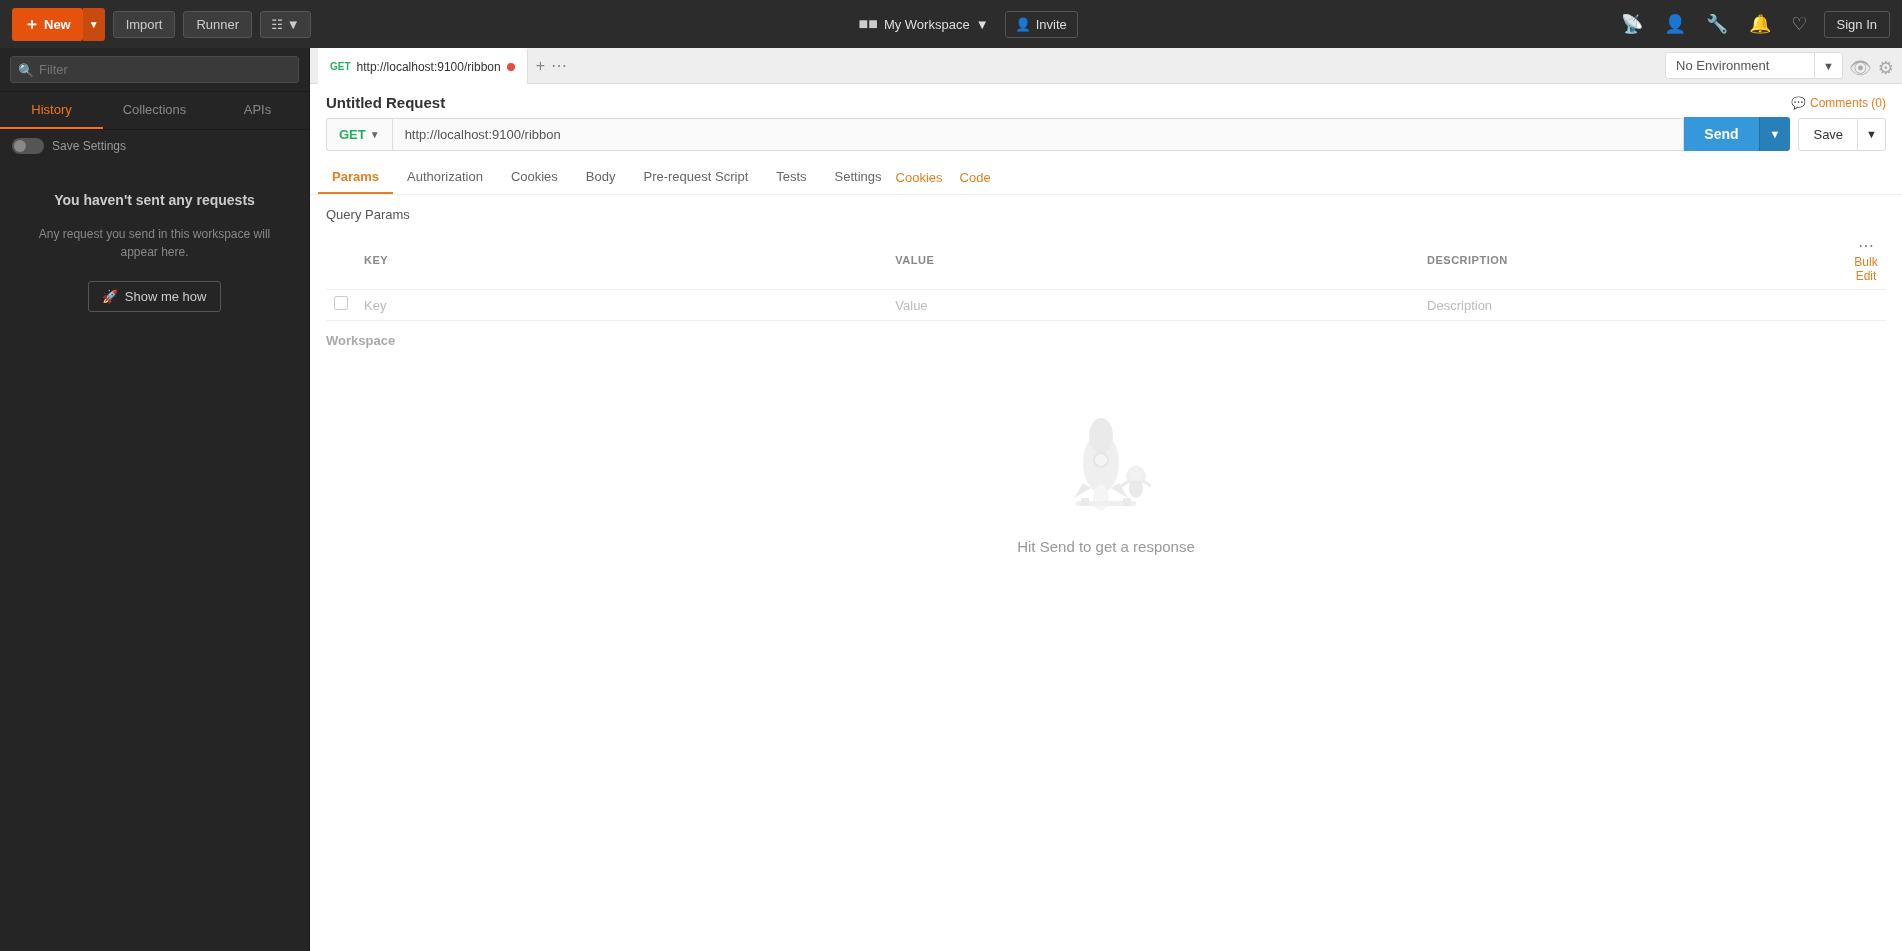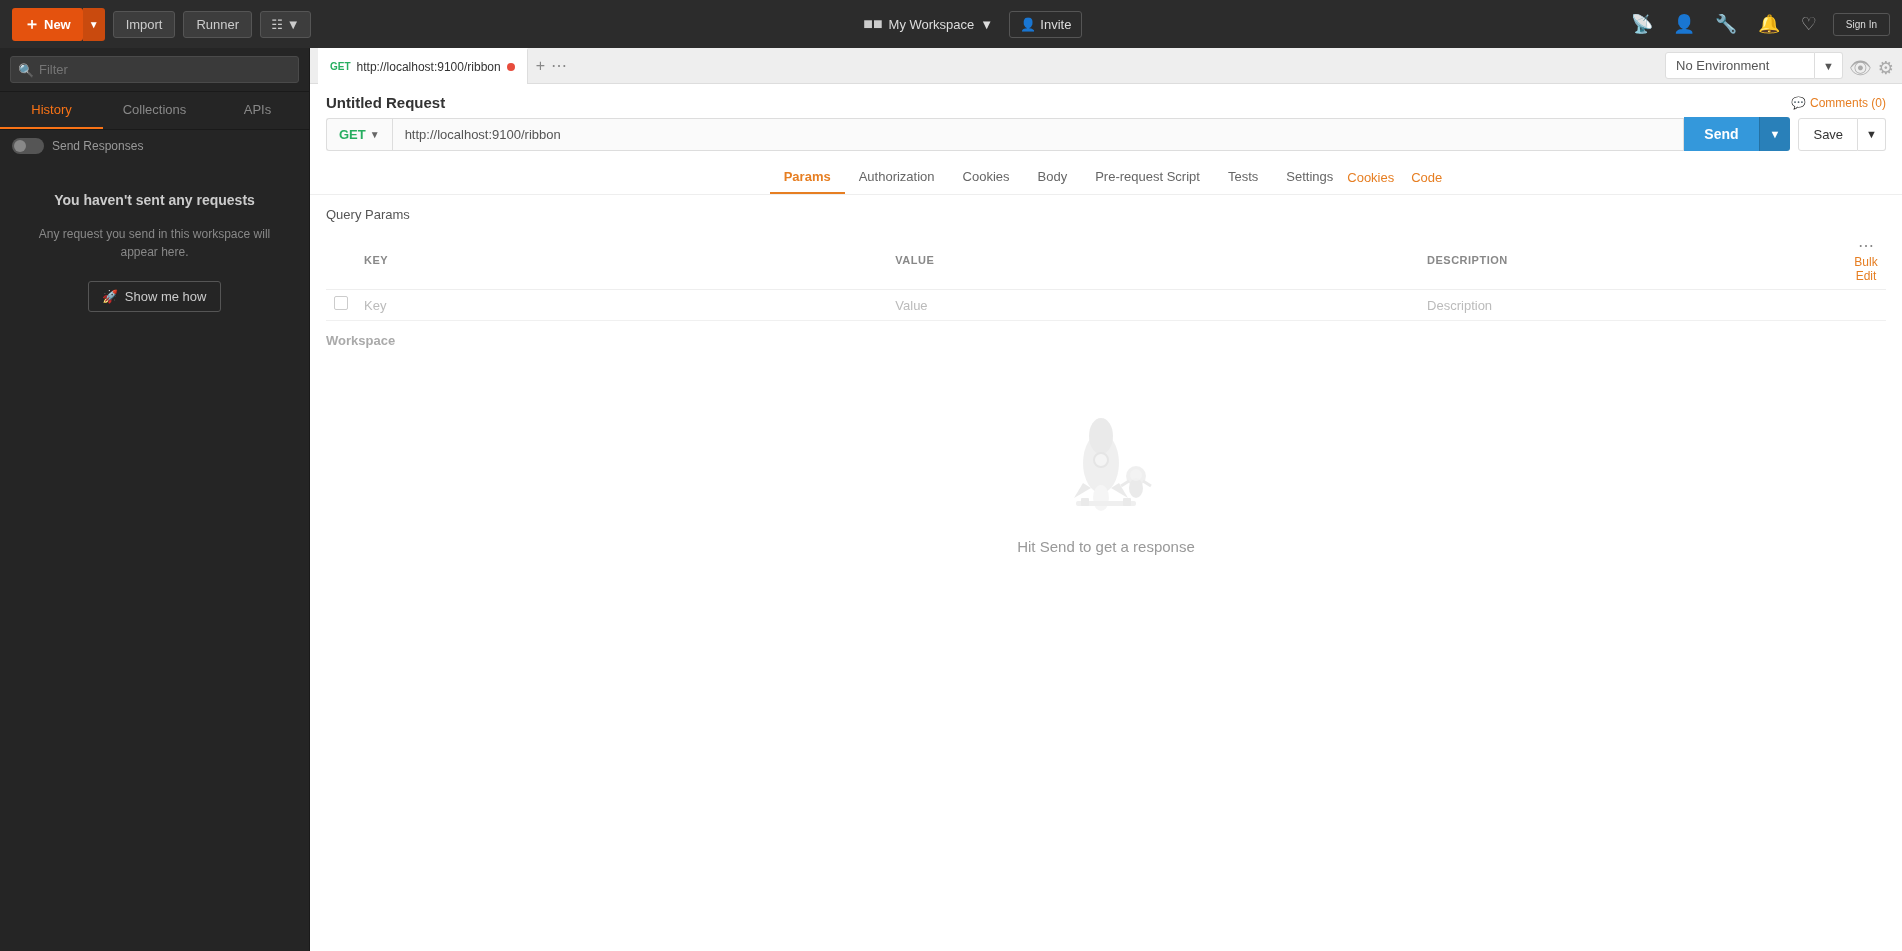--- a/index.html
+++ b/index.html
@@ -94,21 +94,21 @@
       cursor: pointer;
       padding: 4px;
     }
 
     .btn-signin {
       background: transparent;
       color: #ddd;
       border: 1px solid #555;
       border-radius: 3px;
       padding: 5px 12px;
-      font-size: 10px;
+      font-size: 13px;
       cursor: pointer;
     }
 
     
     .main-container {
       display: flex;
       height: calc(100vh - 48px);
     }
 
     
@@ -372,21 +372,21 @@
       border-radius: 0 3px 3px 0;
     }
     .send-save-wrap { display: flex; }
 
     
     .request-tabs {
       display: flex;
       align-items: center;
       border-bottom: 1px solid #eee;
       padding: 0 8px;
-      justify-content: center;
+      justify-content: flex-start;
     }
     .request-tabs-left { display: flex; }
     .req-tab {
       padding: 8px 14px;
       font-size: 13px;
       color: #666;
       cursor: pointer;
       border-bottom: 2px solid transparent;
     }
     .req-tab.active {
@@ -589,21 +589,21 @@
     </div>
     <div class="sidebar-tabs">
       <div class="sidebar-tab active">History</div>
       <div class="sidebar-tab">Collections</div>
       <div class="sidebar-tab">APIs</div>
     </div>
     <div class="sidebar-toggle-row">
       <div class="toggle">
         <div class="toggle-knob"></div>
       </div>
-      <span class="toggle-label">Send Responses</span>
+      <span class="toggle-label">Save Settings</span>
     </div>
     <div class="sidebar-empty">
       <div class="sidebar-empty-title">You haven't sent any requests</div>
       <div class="sidebar-empty-desc">Any request you send in this workspace will appear here.</div>
       <button class="btn-show-me-how">
         <span>🚀</span>
         <span>Show me how</span>
       </button>
     </div>
   </div>

